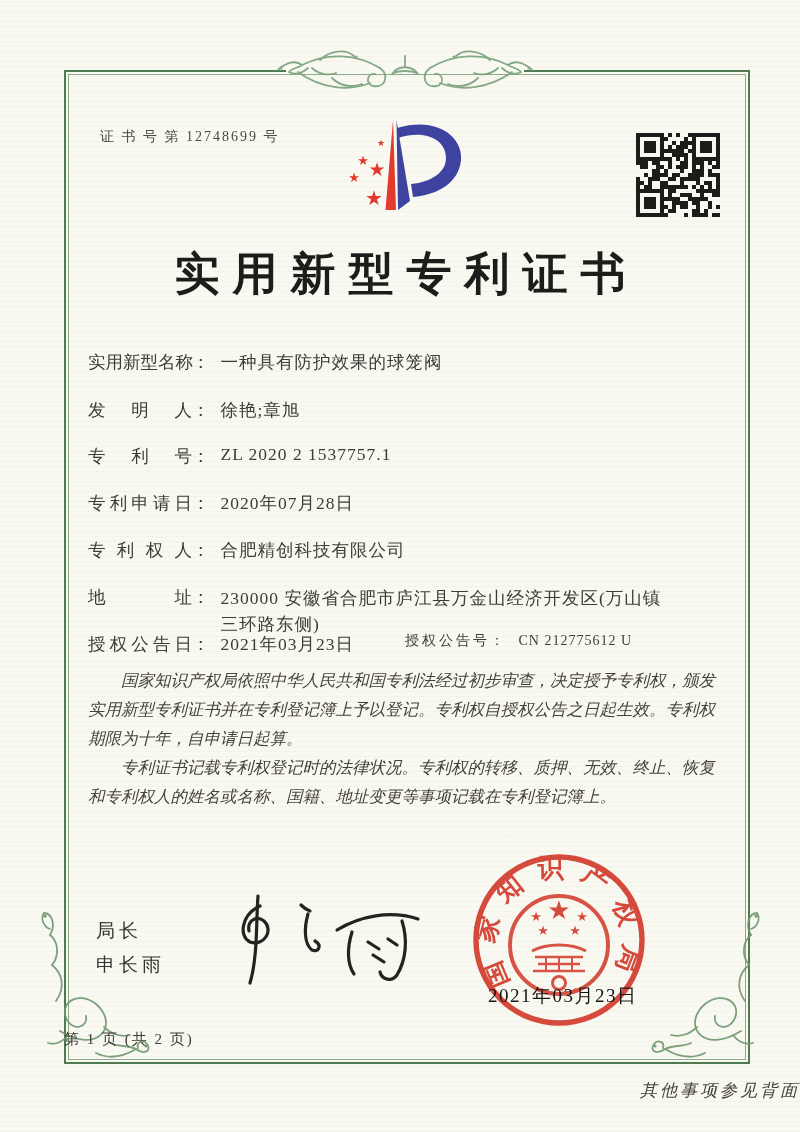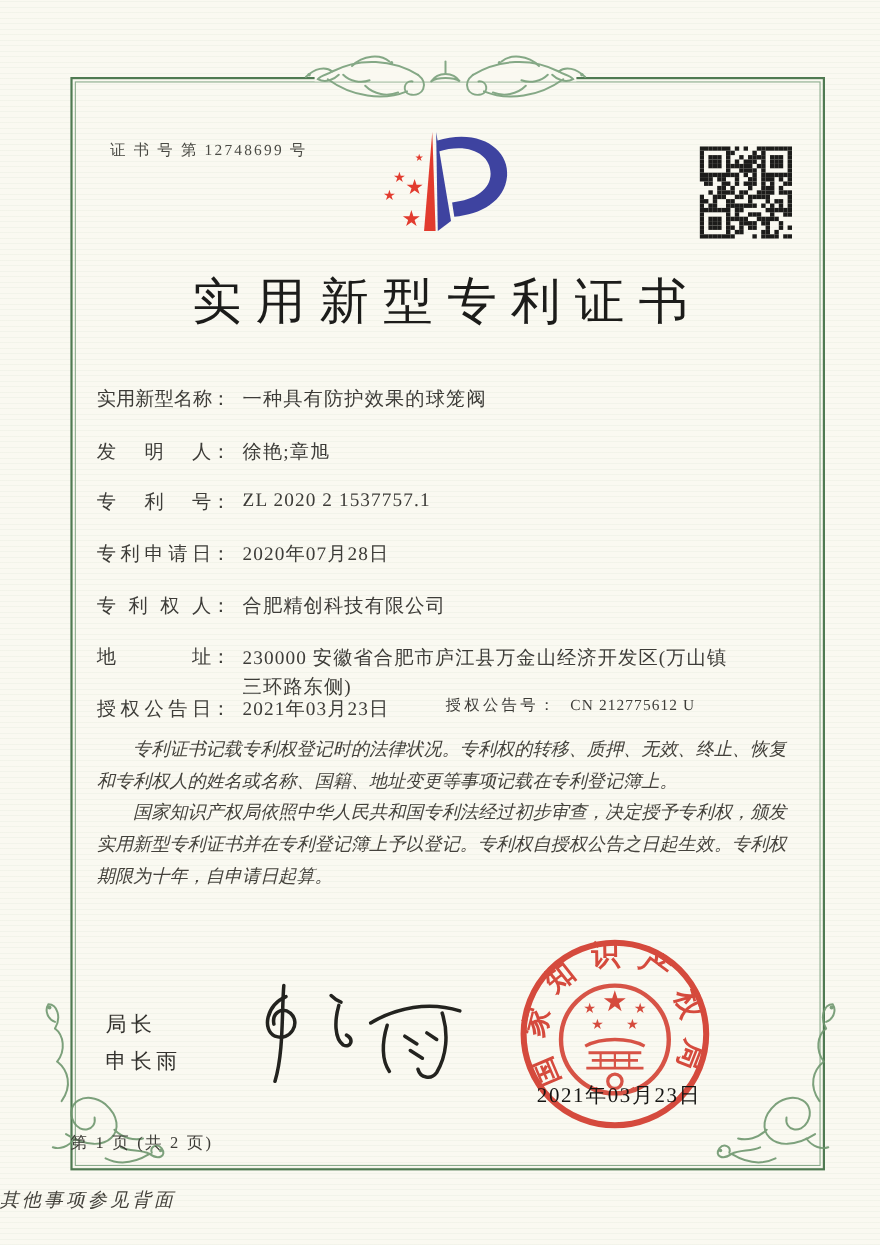--- a/index.html
+++ b/index.html
@@ -32,21 +32,21 @@
     position:absolute;inset:2px;
     border:1px solid var(--inner-green);
   }
   .abs{position:absolute;}
   .cert-no{
     left:100px;top:128px;font-size:14px;letter-spacing:2px;color:#4a4a44;
   }
   .title{
     left:0;top:244px;width:800px;text-align:center;
     font-size:45px;letter-spacing:13px;text-indent:13px;color:#1c1c1a;
-    font-weight:400;
+    font-weight:700;
   }
   .field-row{position:absolute;left:88px;font-size:17.5px;color:#3d3c38;display:flex;align-items:flex-start;}
   .field-label{display:flex;justify-content:space-between;width:104px;flex:none;}
   .colon{flex:none;margin-right:11px;}
   .field-value{letter-spacing:1px;}
   .wrap-value{width:448px;line-height:26px;}
   .second-pair{position:absolute;left:405px;top:632px;font-size:14px;color:#3d3c38;}
   .second-pair .lbl{letter-spacing:3px;}
   .body-text{
     left:88px;top:666px;width:630px;
@@ -56,21 +56,21 @@
   .body-text p{margin:0;text-indent:2em;}
   .signer-title{left:96px;top:918px;font-size:19px;letter-spacing:4px;color:#33322e;font-family:"Liberation Sans","DejaVu Sans",sans-serif;}
   .signer-name{left:96px;top:952px;font-size:19px;letter-spacing:4px;color:#33322e;font-family:"Liberation Sans","DejaVu Sans",sans-serif;}
   .seal-date{
     left:488px;top:983px;font-size:19px;letter-spacing:1.5px;color:#151513;z-index:6;
   }
   .page-info{
     left:64px;top:1030px;width:682px;text-align:left;font-size:15px;letter-spacing:2px;color:#3c3b36;
   }
   .back-note{
-    left:0;top:1079px;width:800px;text-align:left;font-size:17px;letter-spacing:3px;
+    left:0;top:1079px;width:800px;text-align:right;font-size:17px;letter-spacing:3px;
     font-style:italic;color:#44423c;
   }
   .orn{color:var(--ornament-green);}
   svg{display:block;}
 </style>
 </head>
 <body>
 
 <div class="certificate">
 
@@ -476,22 +476,22 @@
       </span>
       <span class="colon">：</span>
     <span class="field-value">2021年03月23日</span>
   </div>
   <div class="second-pair">
     <span class="lbl">授权公告号</span><span class="colon">：</span>
     <span class="field-value">CN 212775612 U</span>
   </div>
 
   <div class="abs body-text">
+    <p>国家知识产权局依照中华人民共和国专利法经过初步审查，决定授予专利权，颁发实用新型专利证书并在专利登记簿上予以登记。专利权自授权公告之日起生效。专利权期限为十年，自申请日起算。</p>
     <p>专利证书记载专利权登记时的法律状况。专利权的转移、质押、无效、终止、恢复和专利权人的姓名或名称、国籍、地址变更等事项记载在专利登记簿上。</p>
-    <p>国家知识产权局依照中华人民共和国专利法经过初步审查，决定授予专利权，颁发实用新型专利证书并在专利登记簿上予以登记。专利权自授权公告之日起生效。专利权期限为十年，自申请日起算。</p>
   </div>
 
   <div class="abs signer-title">局长</div>
   <div class="abs signer-name">申长雨</div>
 
   <svg class="abs" style="left:222px;top:890px;" width="210" height="100" viewBox="0 0 210 100">
     <g stroke="#23231f" stroke-width="3.2" fill="none" stroke-linecap="round" stroke-linejoin="round">
       <path d="M38,16 C20,24 16,46 28,52 C42,57 52,40 42,31 C34,25 25,31 27,41"></path>
       <path d="M36,6 C34,30 36,66 28,93"></path>
       <path d="M86,24 C82,38 82,54 90,60 C97,63 100,55 93,51"></path>

